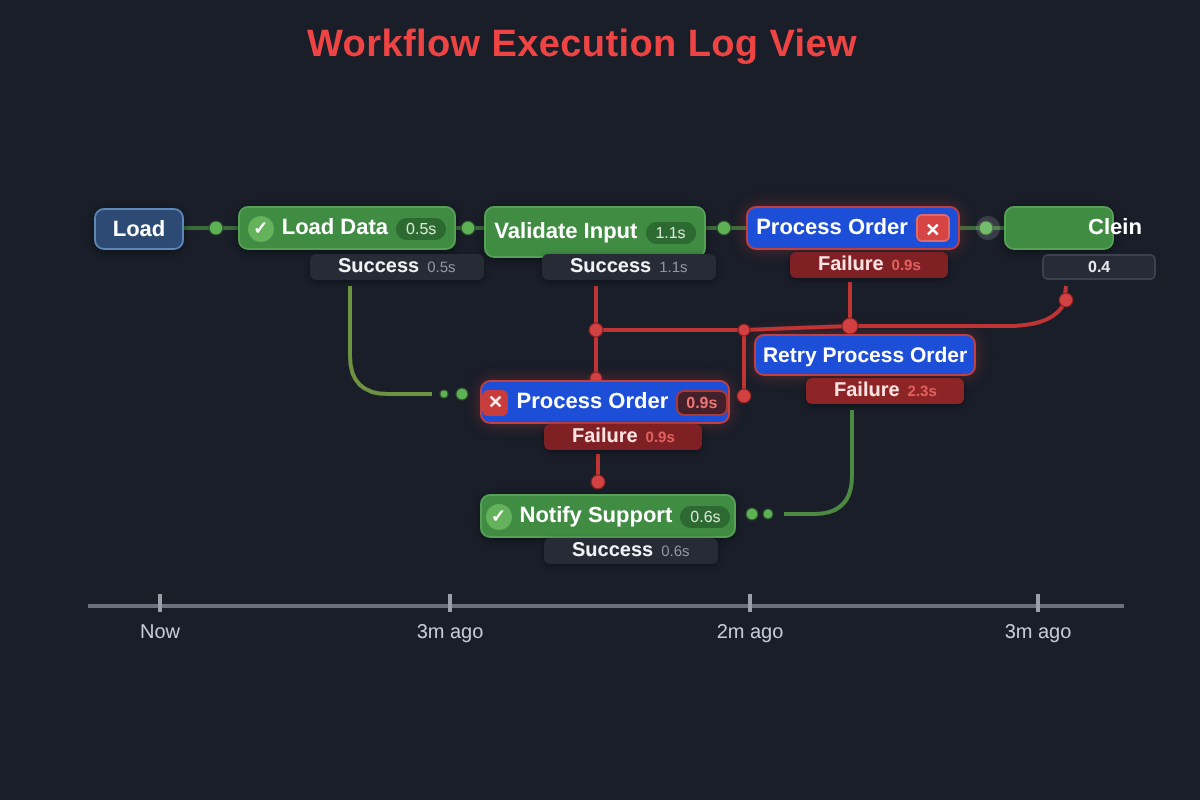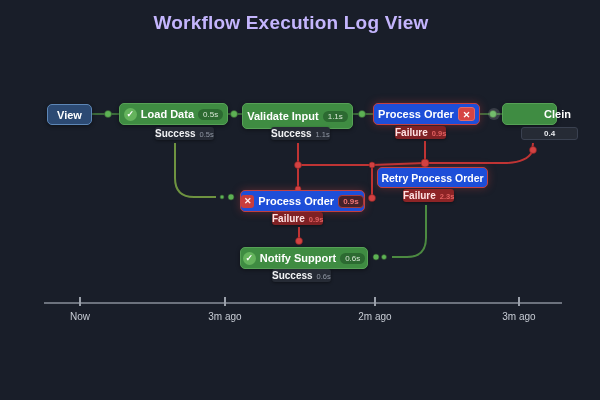--- a/index.html
+++ b/index.html
@@ -3,21 +3,21 @@
 <meta charset="utf-8">
 <style>
   html,body { margin:0; padding:0; }
   .stage {
     position:relative; width:600px; height:400px;
     background:#191e29; overflow:hidden;
     font-family:"Liberation Sans", sans-serif;
   }
   .page-title {
     position:absolute; top:12px; left:0; width:582px;
-    text-align:center; color:#c4b5fd; font-size:19px; font-weight:bold;
+    text-align:center; color:#ef4444; font-size:19px; font-weight:bold;
     letter-spacing:.2px; margin:0;
   }
   svg.edges { position:absolute; left:0; top:0; }
 
   .node {
     position:absolute; box-sizing:border-box;
     display:flex; align-items:center; justify-content:center; gap:4px;
     border-radius:5px; color:#fff; font-size:11px; font-weight:bold;
     padding:0 4px; white-space:nowrap;
   }
@@ -45,21 +45,21 @@
     background:#2c6a31; color:#d8e7d6; font-size:8px; font-weight:normal;
     padding:1px 5px; border-radius:7px; flex:0 0 auto;
   }
   .dur-red {
     background:#44212a; color:#f07575; border:1px solid #a83a3a;
     font-size:8px; padding:0 4px; border-radius:4px; flex:0 0 auto; line-height:11px;
   }
 
   .status {
     position:absolute; display:flex; align-items:baseline; gap:4px;
-    padding:1px 0; border-radius:3px; font-size:10px; font-weight:bold;
+    padding:1px 14px; border-radius:3px; font-size:10px; font-weight:bold;
     white-space:nowrap; box-sizing:border-box;
   }
   .status-success { background:#262b35; color:#f2f3f5; box-shadow:0 1px 3px rgba(0,0,0,.4); }
   .status-success .t { color:#9198a4; font-size:7.5px; font-weight:normal; }
   .status-failure { background:#7f2124; color:#ffe2e2; box-shadow:0 1px 3px rgba(0,0,0,.4); }
   .status-failure .t { color:#e26060; font-size:7.5px; font-weight:bold; }
   .status-failure.bright { background:#8d2426; }
   .mini-badge {
     position:absolute; background:#262b35; border:1px solid #3a4150; color:#e8eaee;
     font-size:8px; padding:1px 22px; border-radius:3px; font-weight:bold;
@@ -135,21 +135,21 @@
         <circle cx="372" cy="165" r="3"></circle>
       <circle cx="372" cy="198" r="3.5"></circle>
         <circle cx="298" cy="189" r="3"></circle>
       <circle cx="425" cy="163" r="4"></circle>
         <circle cx="533" cy="150" r="3.5"></circle>
       <circle cx="299" cy="241" r="3.5"></circle>
     </g>
   </svg>
 
   <div class="node node-blue" id="n-start">
-    <span>View</span>
+    <span>Load</span>
   </div>
 
   <div class="node node-green" id="n-load">
     <span class="check-icon">✓</span>
     <span>Load Data</span>
     <span class="dur-green">0.5s</span>
   </div>
 
   <div class="node node-green" id="n-valid">
     <span>Validate Input</span>

